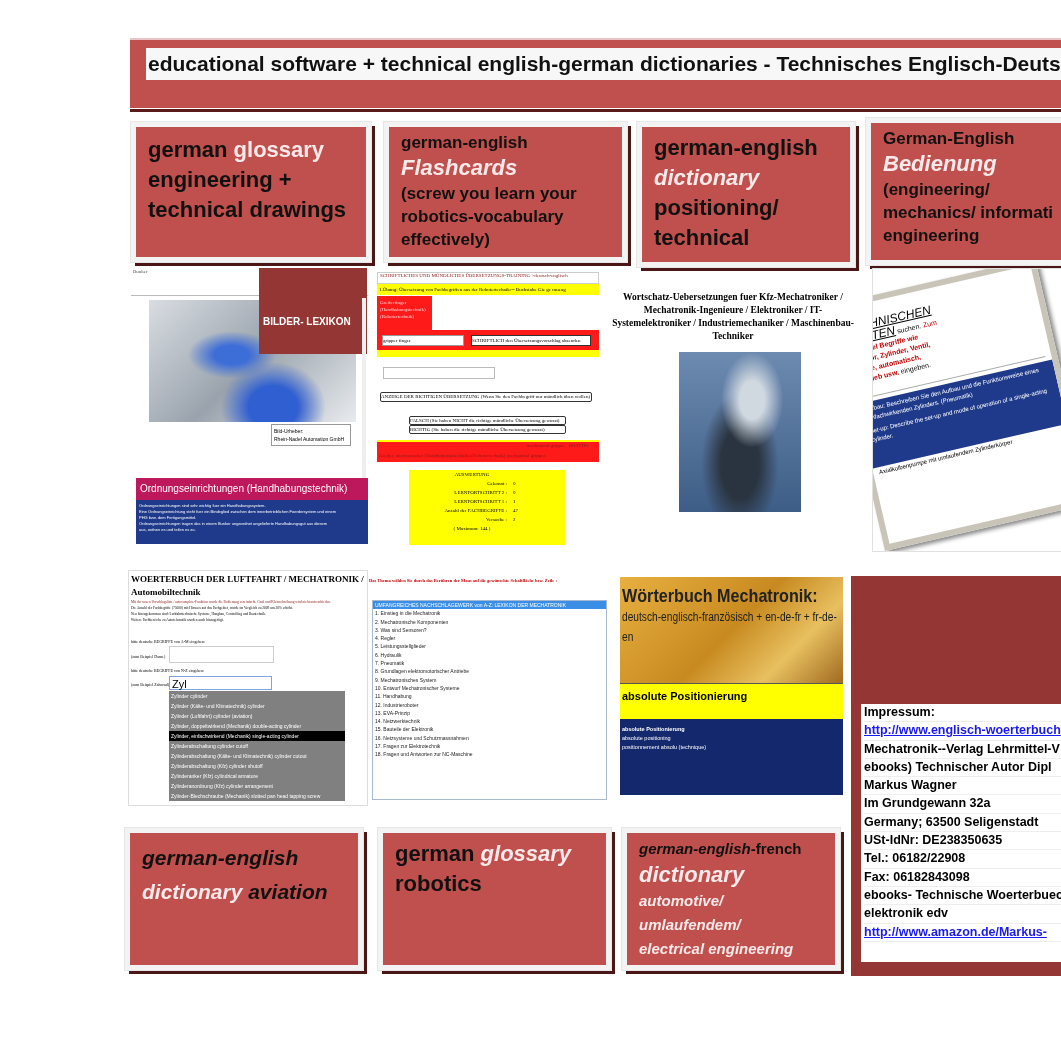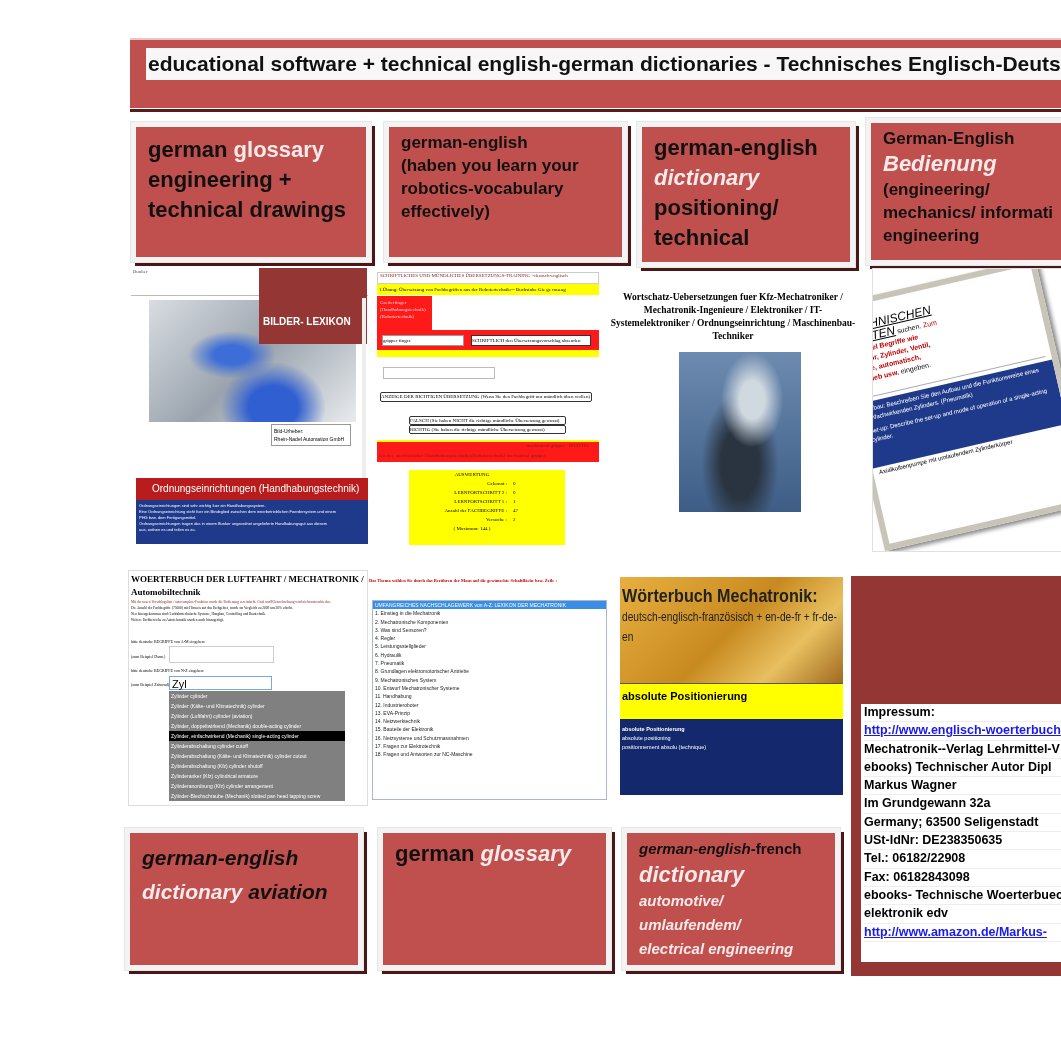--- a/index.html
+++ b/index.html
@@ -24,21 +24,21 @@
   
   .panel { background:#fff; overflow:hidden; border:1px solid #dcdcdc; box-sizing:border-box; }
   .tiny { font-family:"Liberation Serif", serif; font-size:5px; }
   .small { font-family:"Liberation Sans", sans-serif; font-size:6px; }
 
   
   .bl-img { left:18px; top:32px; width:207px; height:122px;
             background: radial-gradient(ellipse at 40% 45%, #3d6ed8 0 10%, transparent 25%),
                         radial-gradient(ellipse at 60% 88%, #2f5fd0 0 14%, transparent 30%),
                         linear-gradient(135deg,#d9dde2,#9aa3ad 50%,#e8ebee); }
-  .bl-red { left:128px; top:0; width:108px; height:76px; background:#943634; color:#fff; font-weight:bold;
+  .bl-red { left:128px; top:0; width:108px; height:86px; background:#943634; color:#fff; font-weight:bold;
             font-family:"Liberation Sans", sans-serif; font-size:10px; }
   .bl-blue { left:5px; top:210px; width:232px; height:66px; background:#1f3a8a; color:#fff; }
 
   
   .feather { left:73px; top:80px; width:122px; height:160px;
              background: radial-gradient(ellipse at 60% 30%, #d0d8e0 0 12%, transparent 30%),
                          radial-gradient(ellipse at 50% 70%, #2a3440 0 22%, transparent 45%),
                          linear-gradient(180deg,#6d8bb0,#3e5d86); }
 </style>
 </head>
@@ -50,21 +50,22 @@
 <div class="abs banner-line"></div>
 
 <div class="abs tile" style="left:131px;top:122px;width:240px;height:140px;padding:8px 12px;font-size:22px;line-height:30px;">
   <span class="t"><span>german </span><span class="w">glossary</span></span>
   <span class="t">engineering +</span>
   <span class="t">technical drawings</span>
 </div>
 
 <div class="abs tile" style="left:384px;top:122px;width:243px;height:140px;padding:4px 12px;font-size:17px;line-height:23px;">
   <span class="t">german-english</span>
-  <span class="t">(haben you learn your</span>
+  <span class="t w i" style="font-size:22px;line-height:28px;">Flashcards</span>
+  <span class="t">(screw you learn your</span>
   <span class="t">robotics-vocabulary</span>
   <span class="t">effectively)</span>
 </div>
 
 <div class="abs tile" style="left:637px;top:122px;width:218px;height:145px;padding:6px 12px;font-size:22px;line-height:30px;">
   <span class="t">german-english</span>
   <span class="t w i">dictionary</span>
   <span class="t">positioning/</span>
   <span class="t">technical</span>
 </div>
@@ -83,21 +84,21 @@
   <div class="abs bl-img"></div>
   <div class="abs bl-red">
     <span class="abs" style="left:4px;top:48px;">BILDER- LEXIKON</span>
   </div>
   <div class="abs" style="left:140px;top:156px;width:80px;height:22px;border:1px solid #999;background:#fff;padding:2px;box-sizing:border-box;">
     <div class="small" style="font-size:5px;line-height:8px;">Bild-Urheber:</div>
     <div class="small" style="font-size:5px;line-height:8px;white-space:nowrap;">Rhein-Nadel Automation GmbH</div>
   </div>
   <div class="abs" style="right:2px;top:30px;width:4px;height:240px;background:#eee;"></div>
   <div class="abs bl-blue">
-    <div style="background:#b91c1c;height:22px;padding-left:16px;font-family:'Liberation Sans',sans-serif;font-size:10px;line-height:22px;">Ordnungseinrichtungen (Handhabungstechnik)</div>
+    <div style="background:#be185d;height:22px;padding-left:4px;font-family:'Liberation Sans',sans-serif;font-size:10px;line-height:22px;">Ordnungseinrichtungen (Handhabungstechnik)</div>
     <div style="padding:3px 3px;font-family:'Liberation Sans',sans-serif;font-size:4px;line-height:6px;">
       <div>Ordnungseinrichtungen sind sehr wichtig fuer ein Handhabungssystem.</div>
       <div>Eine Ordnungseinrichtung steht fuer ein Bindeglied zwischen dem innerbetrieblichen Foerdersystem und einem</div>
       <div>PHG bzw. dem Fertigungsmittel.</div>
       <div>Ordnungseinrichtungen tragen das in einem Bunker ungeordnet angelieferte Handhabungsgut aus diesem</div>
       <div>aus, ordnen es und teilen es zu.</div>
     </div>
   </div>
 </div>
 
@@ -137,21 +138,21 @@
       <span style="padding-left:6px;">1</span>
     <span style="text-align:right;">Anzahl der FACHBEGRIFFE :</span>
       <span style="padding-left:6px;">47</span>
     <span style="text-align:right;">Versuche :</span>
       <span style="padding-left:6px;">2</span>
   </div>
   <div class="tiny" style="text-align:center;margin-top:3px;margin-left:-30px;">( Maximum: 144 )</div>
 </div>
 
 <div class="abs" style="left:606px;top:288px;width:254px;height:260px;">
-  <div style="font-family:'Liberation Serif',serif;font-weight:bold;font-size:9.5px;line-height:13px;text-align:center;padding:3px;">Wortschatz-Uebersetzungen fuer Kfz-Mechatroniker / Mechatronik-Ingenieure / Elektroniker / IT-Systemelektroniker / Ordnungseinrichtung / Maschinenbau-Techniker</div>
+  <div style="font-family:'Liberation Serif',serif;font-weight:bold;font-size:9.5px;line-height:13px;text-align:center;padding:3px;">Wortschatz-Uebersetzungen fuer Kfz-Mechatroniker / Mechatronik-Ingenieure / Elektroniker / IT-Systemelektroniker / Industriemechaniker / Maschinenbau-Techniker</div>
   <div class="abs feather" style="top:64px;"></div>
 </div>
 
 <div class="abs" style="left:872px;top:268px;width:195px;height:282px;border:1px solid #e0e0e0;background:#fff;overflow:hidden;">
   <div class="abs" style="left:12px;top:30px;width:200px;height:240px;background:#fff;border:6px solid #c8c4b8;transform:rotate(-13deg);transform-origin:0 100%;box-shadow:3px 3px 4px #888;overflow:hidden;">
     <div style="font-family:'Liberation Sans',sans-serif;padding:4px 6px;font-size:7px;line-height:10px;">
       <div style="font-size:6px;">bitte nach</div>
       <div style="font-size:12px;line-height:14px;font-style:italic;text-decoration:underline;">TECHNISCHEN</div>
       <div style="white-space:nowrap;"><span style="font-size:12px;font-style:italic;text-decoration:underline;">TEXTEN</span><span> suchen. </span><span style="color:#c00000;">Zum</span></div>
       <div style="color:#c00000;font-weight:bold;">Beispiel Begriffe wie</div>
@@ -256,20 +257,21 @@
     </div>
 </div>
 
 <div class="abs tile" style="left:125px;top:828px;width:238px;height:142px;padding:8px 12px;font-size:21px;line-height:34px;">
   <span class="t i">german-english</span>
   <span class="t i"><span class="w">dictionary</span><span> aviation</span></span>
 </div>
 
 <div class="abs tile" style="left:378px;top:828px;width:233px;height:142px;padding:6px 12px;font-size:22px;line-height:30px;">
   <span class="t"><span>german </span><span class="w i">glossary</span></span>
+  <span class="t">robotics</span>
 </div>
 
 <div class="abs tile" style="left:622px;top:828px;width:218px;height:142px;padding:4px 12px;font-size:15px;line-height:24px;">
   <span class="t"><span class="i">german-english</span><span>-french</span></span>
   <span class="t w i" style="font-size:22px;line-height:28px;">dictionary</span>
   <span class="t w i">automotive/</span>
   <span class="t w i">umlaufendem/</span>
   <span class="t w i"> electrical engineering</span>
 </div>
 

